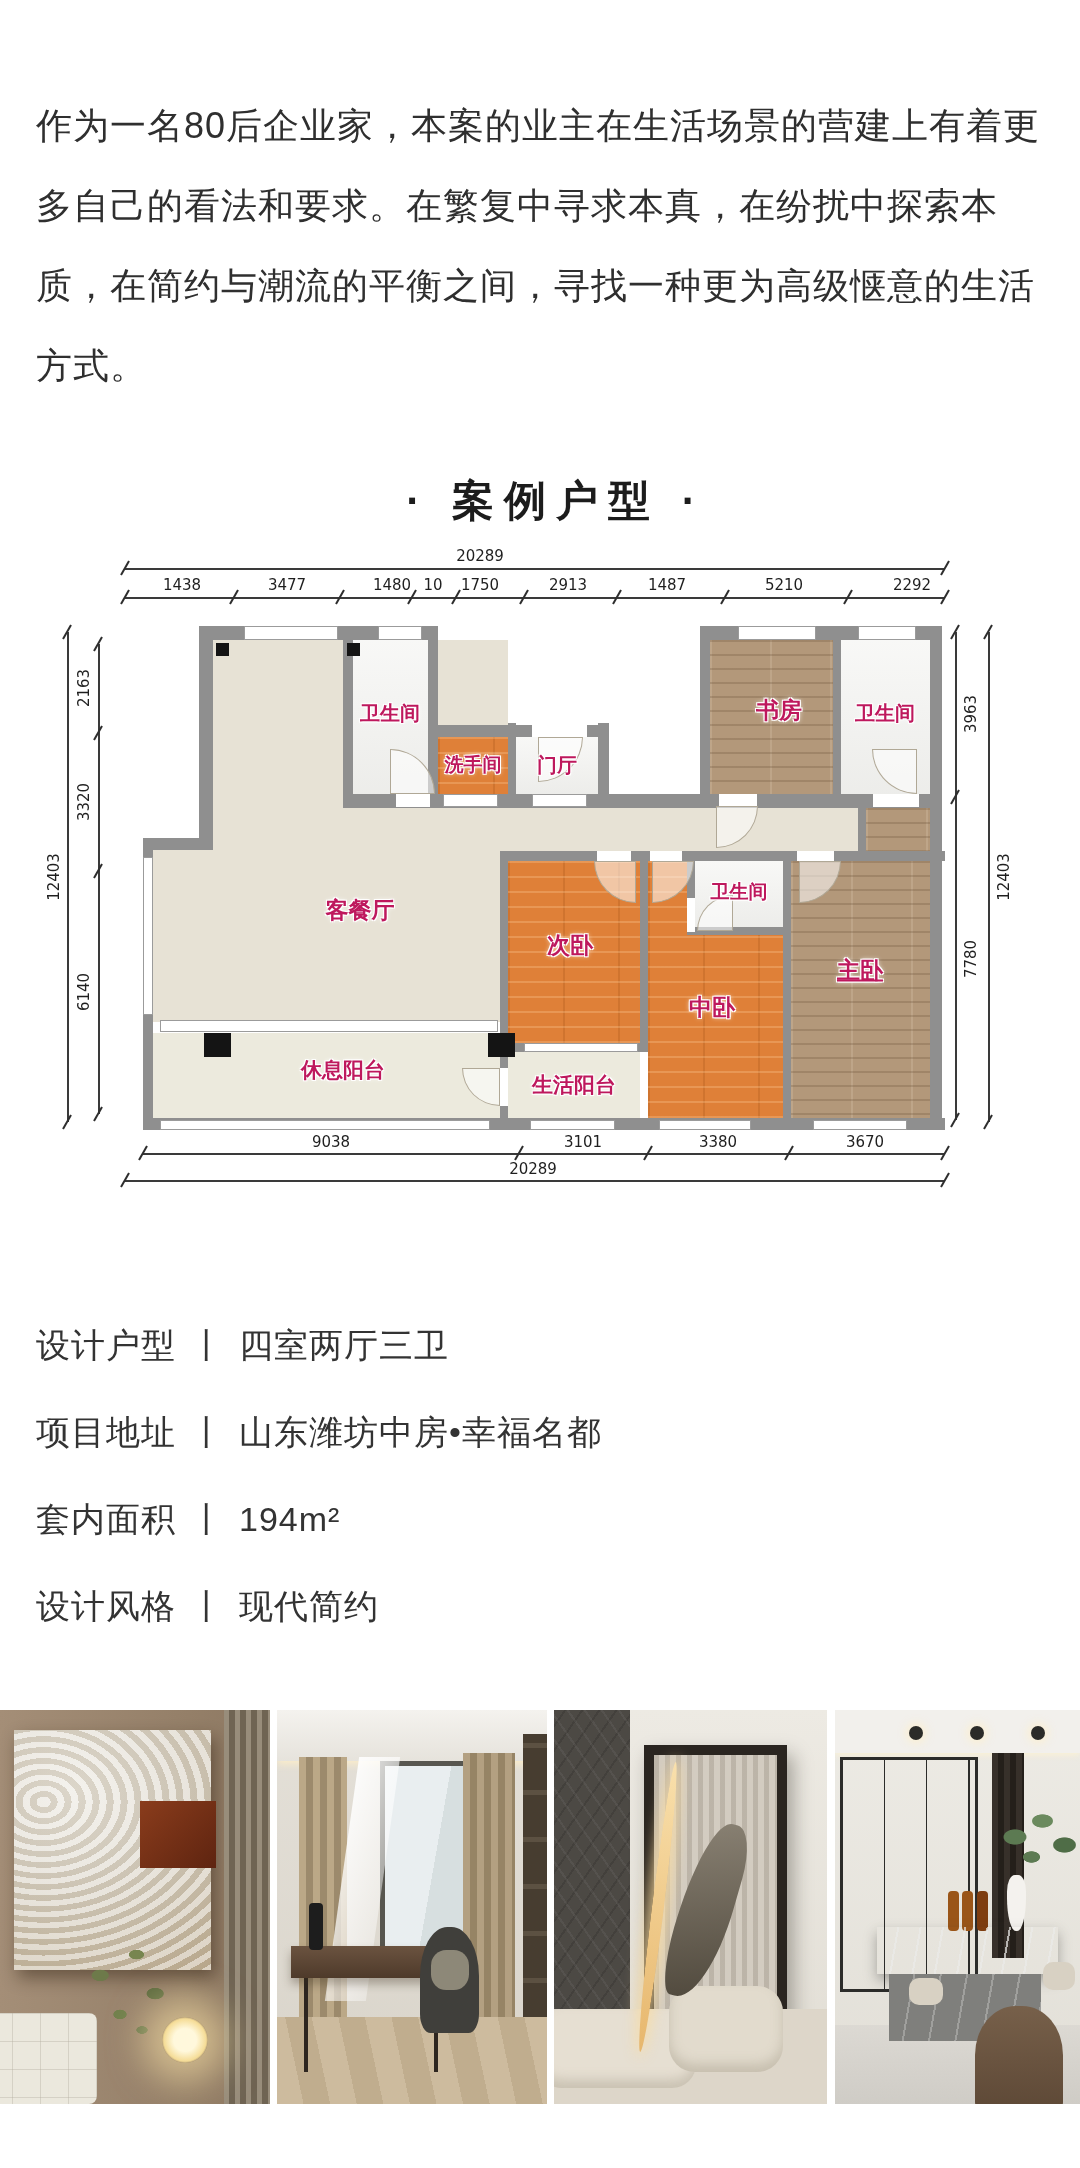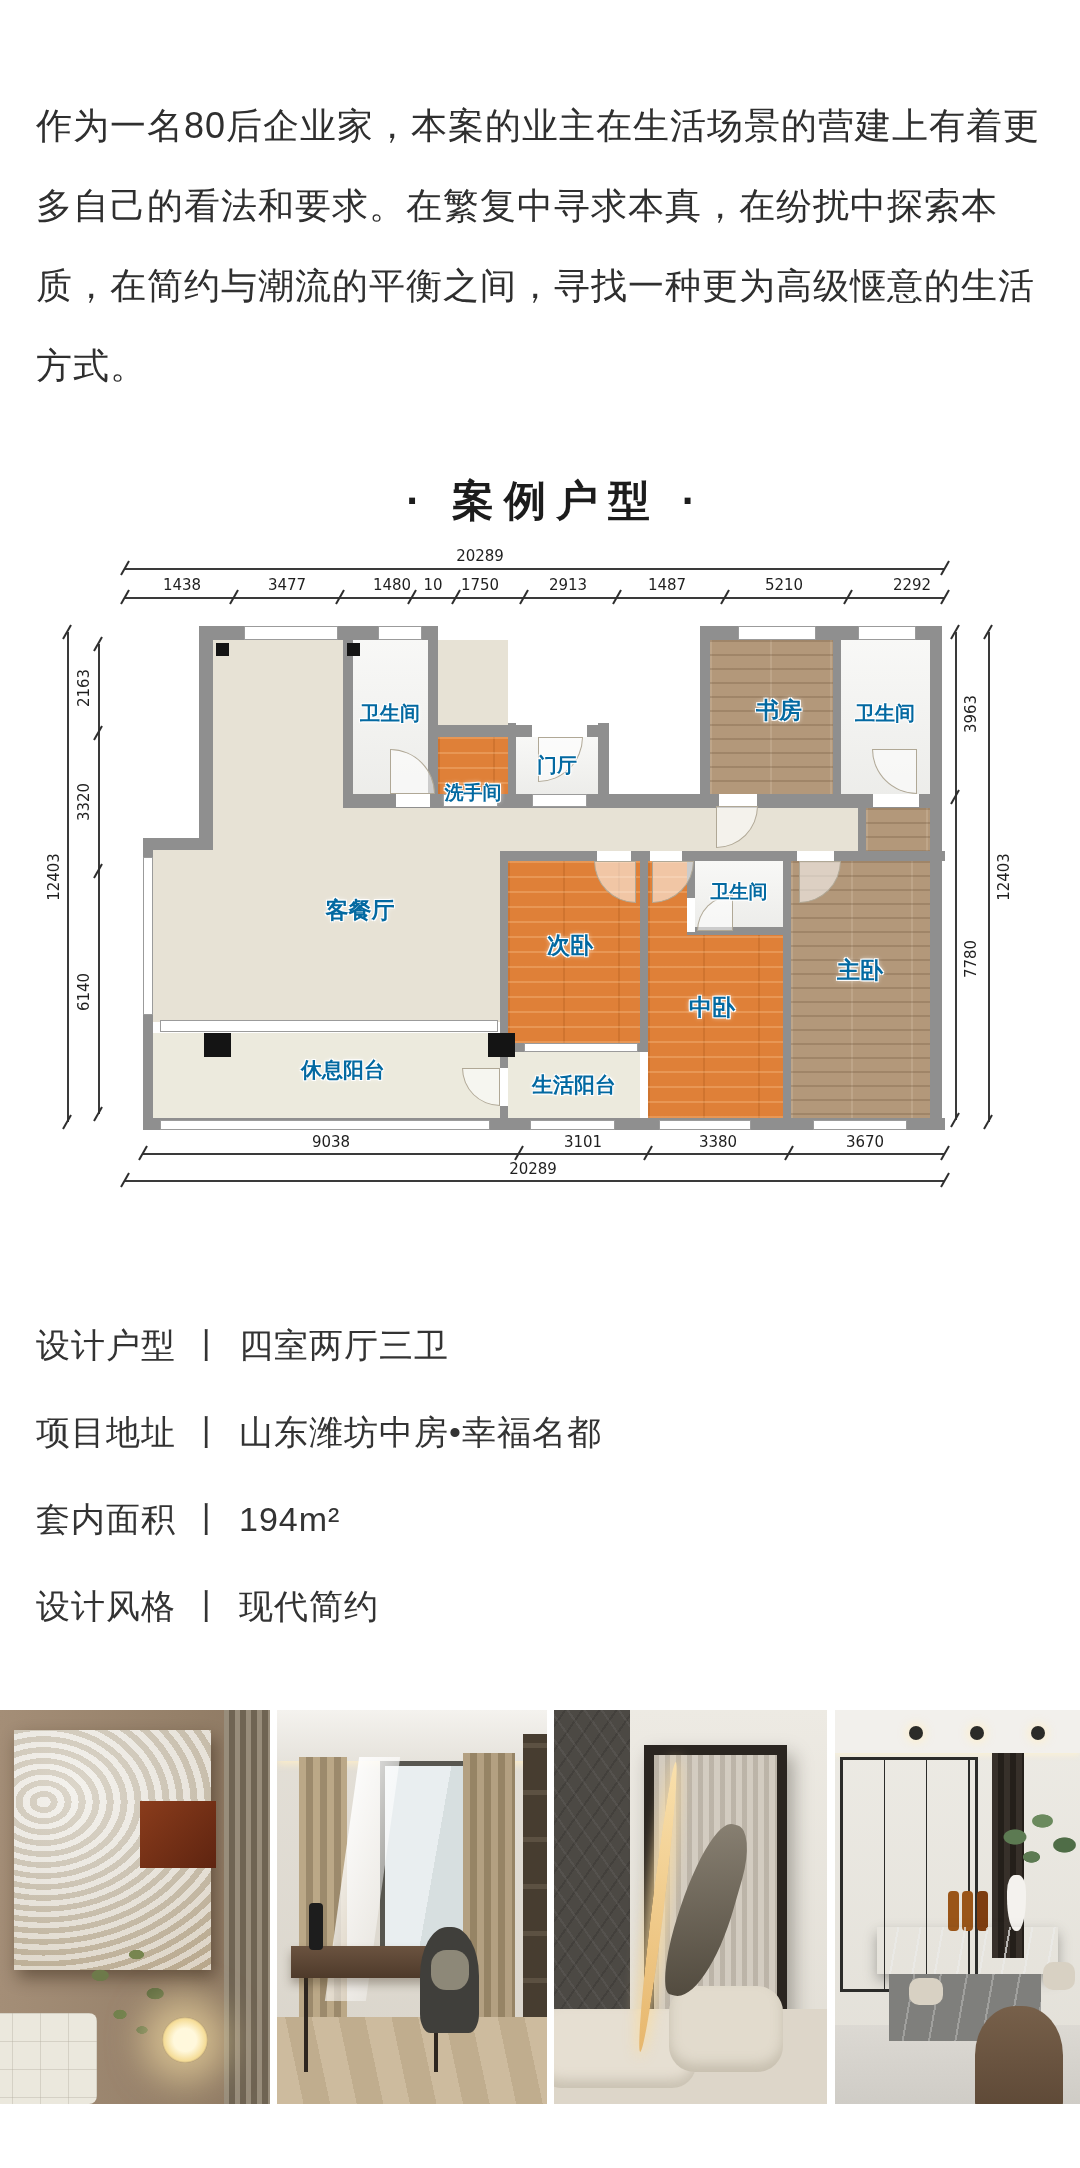--- a/index.html
+++ b/index.html
@@ -18,21 +18,21 @@
   .floor-tile{background:#f1f1ee;background-image:linear-gradient(rgba(255,255,255,.5),rgba(230,230,228,.4));}
   .floor-orange{background:#df8038;background-image:repeating-linear-gradient(180deg,rgba(255,210,160,.28) 0 2px,transparent 2px 15px),repeating-linear-gradient(90deg,rgba(160,80,20,.25) 0 2px,transparent 2px 55px);}
   .floor-wood{background:#b3987a;background-image:repeating-linear-gradient(180deg,rgba(90,65,40,.22) 0 2px,transparent 2px 14px),repeating-linear-gradient(90deg,rgba(255,240,220,.15) 0 2px,transparent 2px 60px);}
   .floor-balcony{background:#eceadd;}
   .fp-wall{position:absolute;background:#8f8f8f;}
   .fp-window{position:absolute;background:#ffffff;border:1.5px solid #9b9b9b;box-sizing:border-box;}
   .fp-gap{position:absolute;background:#ffffff;}
   .fp-column{position:absolute;background:#141414;}
   .fp-door{position:absolute;border:1.5px solid #b0a896;background:rgba(255,255,255,.55);
            border-radius:0 0 100% 0;box-sizing:border-box;}
-  .fp-label{position:absolute;transform:translate(-50%,-50%);white-space:nowrap;color:#0369a1;
+  .fp-label{position:absolute;transform:translate(-50%,-50%);white-space:nowrap;color:#be185d;
             font-weight:700;text-shadow:-1px -1px 0 #fff,1px -1px 0 #fff,-1px 1px 0 #fff,1px 1px 0 #fff,0 0 5px #fff;text-align:center;}
   .fp-dimline{position:absolute;background:#3a3a3a;}
   .fp-tick{position:absolute;width:16px;height:2px;background:#2e2e2e;transform:rotate(-60deg);}
   .fp-dimlabel{position:absolute;transform:translate(-50%,-50%);font-size:15px;color:#1f1f1f;
                white-space:nowrap;font-family:"DejaVu Sans",sans-serif;}
   
   .info{position:absolute;left:36px;top:1320px;}
   .info-row{font-size:34px;line-height:50px;color:#333;margin-bottom:37px;letter-spacing:1px;}
   .info-sep{margin:0 14px;color:#333;}
   
@@ -197,28 +197,28 @@
       <div class="fp-door" style="left: 592px; top: 306px; width: 42px; height: 42px; transform: rotate(0deg);"></div>
       <div class="fp-door" style="left: 739px; top: 306px; width: 42px; height: 42px; transform: rotate(0deg);"></div>
       <div class="fp-door" style="left: 637px; top: 340px; width: 36px; height: 36px; transform: rotate(180deg);"></div>
       <div class="fp-door" style="left: 402px; top: 513px; width: 38px; height: 38px; transform: rotate(90deg);"></div>
       <div class="fp-column" style="left: 156px; top: 88px; width: 13px; height: 13px;"></div>
       <div class="fp-column" style="left: 287px; top: 88px; width: 13px; height: 13px;"></div>
       <div class="fp-column" style="left: 144px; top: 478px; width: 27px; height: 24px;"></div>
       <div class="fp-column" style="left: 428px; top: 478px; width: 27px; height: 24px;"></div>
       <div class="fp-label" style="left: 300px; top: 355px; font-size: 23px;">客餐厅</div>
       <div class="fp-label" style="left: 330px; top: 158px; font-size: 20px;">卫生间</div>
-      <div class="fp-label" style="left: 413px; top: 210px; font-size: 19px; margin-top: 28px;">洗手间</div>
+      <div class="fp-label" style="left: 413px; top: 210px; font-size: 19px;">洗手间</div>
       <div class="fp-label" style="left: 497px; top: 210px; font-size: 20px;">门厅</div>
       <div class="fp-label" style="left: 711px; top: 155px; font-size: 23px; margin-left: 8px;">书房</div>
       <div class="fp-label" style="left: 825px; top: 158px; font-size: 20px;">卫生间</div>
       <div class="fp-label" style="left: 679px; top: 337px; font-size: 19px;">卫生间</div>
       <div class="fp-label" style="left: 510px; top: 390px; font-size: 23px;">次卧</div>
       <div class="fp-label" style="left: 652px; top: 452px; font-size: 23px;">中卧</div>
-      <div class="fp-label" style="left: 800px; top: 415px; font-size: 23px;">主卧</div>
+      <div class="fp-label" style="left: 800px; top: 415px; font-size: 23px; text-decoration: underline;">主卧</div>
       <div class="fp-label" style="left: 514px; top: 530px; font-size: 21px;">生活阳台</div>
       <div class="fp-label" style="left: 283px; top: 515px; font-size: 21px;">休息阳台</div>
       <div class="fp-dimline" style="left: 65px; top: 13px; width: 820px; height: 2px;"></div>
       <div class="fp-tick" style="left: 57px; top: 12px;"></div>
       <div class="fp-tick" style="left: 877px; top: 12px;"></div>
       <div class="fp-dimlabel" style="left: 420px; top: 1px; transform: translate(-50%, -50%);">20289</div>
       <div class="fp-dimline" style="left: 65px; top: 42px; width: 820px; height: 2px;"></div>
       <div class="fp-tick" style="left: 57px; top: 41px;"></div>
       <div class="fp-tick" style="left: 166px; top: 41px;"></div>
       <div class="fp-tick" style="left: 272px; top: 41px;"></div>

